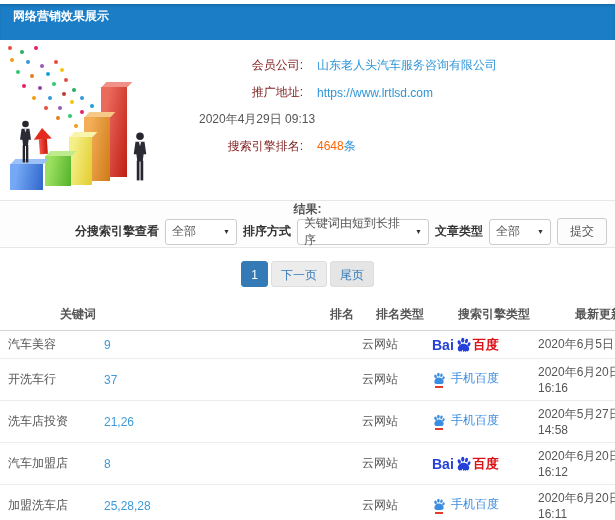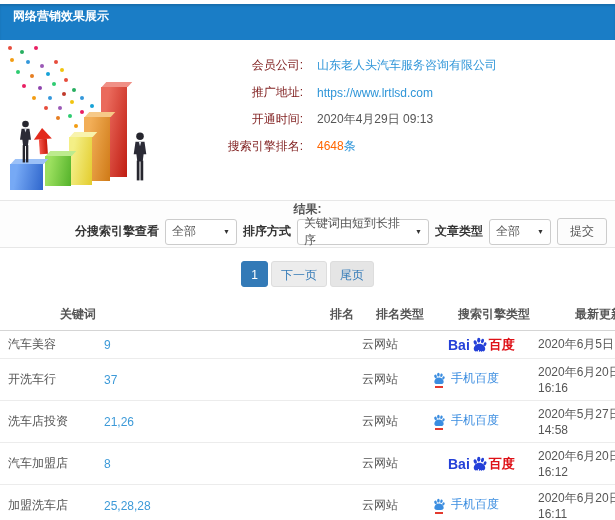--- a/index.html
+++ b/index.html
@@ -71,21 +71,21 @@
   
   table { width:100%; border-collapse:collapse; table-layout:fixed; font-size:12px; color:#555; }
   th { text-align:right; font-weight:bold; color:#555; padding:7px 4px; border-bottom:1px solid #d5d5d5; }
   td { padding:5px 4px; border-bottom:1px solid #ececec; height:16px; vertical-align:middle; }
   .c0 { width:88px; padding-left:8px; } .c1 { width:250px; } .c2 { width:62px; } .c3 { width:98px; } .c4 { width:109px; }
   .rank-link { color:#3d9ad8; cursor:pointer; }
 
   
   .paw { display:inline-block; position:relative; }
   .paw svg { display:block; width:100%; height:100%; fill:currentColor; }
-  .bd-pc { display:inline-flex; align-items:center; line-height:16px;margin-left:16px; }
+  .bd-pc { display:inline-flex; align-items:center; line-height:16px; }
   .bd-bai { color:#2440d8; font-size:14px; font-weight:bold; }
   .bd-cn { color:#de1117; font-size:13px; font-weight:bold; }
   .paw.pc { width:17px; height:16px; color:#2440d8; margin:0 1px; }
   .bd-du { position:absolute; left:5px; top:7px; color:#fff; font-style:normal; font-weight:bold; font-size:6px; }
   .bd-mb { display:inline-flex; align-items:center; color:#3b8de0; line-height:14px; }
   .paw.mb { width:14px; height:13px; color:#3b8de0; margin-right:5px; }
   .paw.mb::after { content:""; position:absolute; left:3px; bottom:-3px; width:8px; height:2px; background:#e33a2e; }
 </style>
 </head>
 <body>
@@ -128,21 +128,20 @@
   <div class="info-fields" id="info-fields">
       <div class="info-row">
         <span class="info-label">会员公司:</span>
         <span class="info-value link">山东老人头汽车服务咨询有限公司</span>
       </div>
       <div class="info-row">
         <span class="info-label">推广地址:</span>
         <span class="info-value link">https://www.lrtlsd.com</span>
       </div>
       <div class="info-row">
-        <span class="info-label">开通时间:</span>
         <span class="info-value">2020年4月29日 09:13</span>
       </div>
       <div class="info-row">
         <span class="info-label">搜索引擎排名:</span>
         <span class="info-value"><span class="rank-num">4648</span><span class="rank-suffix">条</span></span>
       </div>
     </div>
 </div>
 
 <div class="filter-bar">

